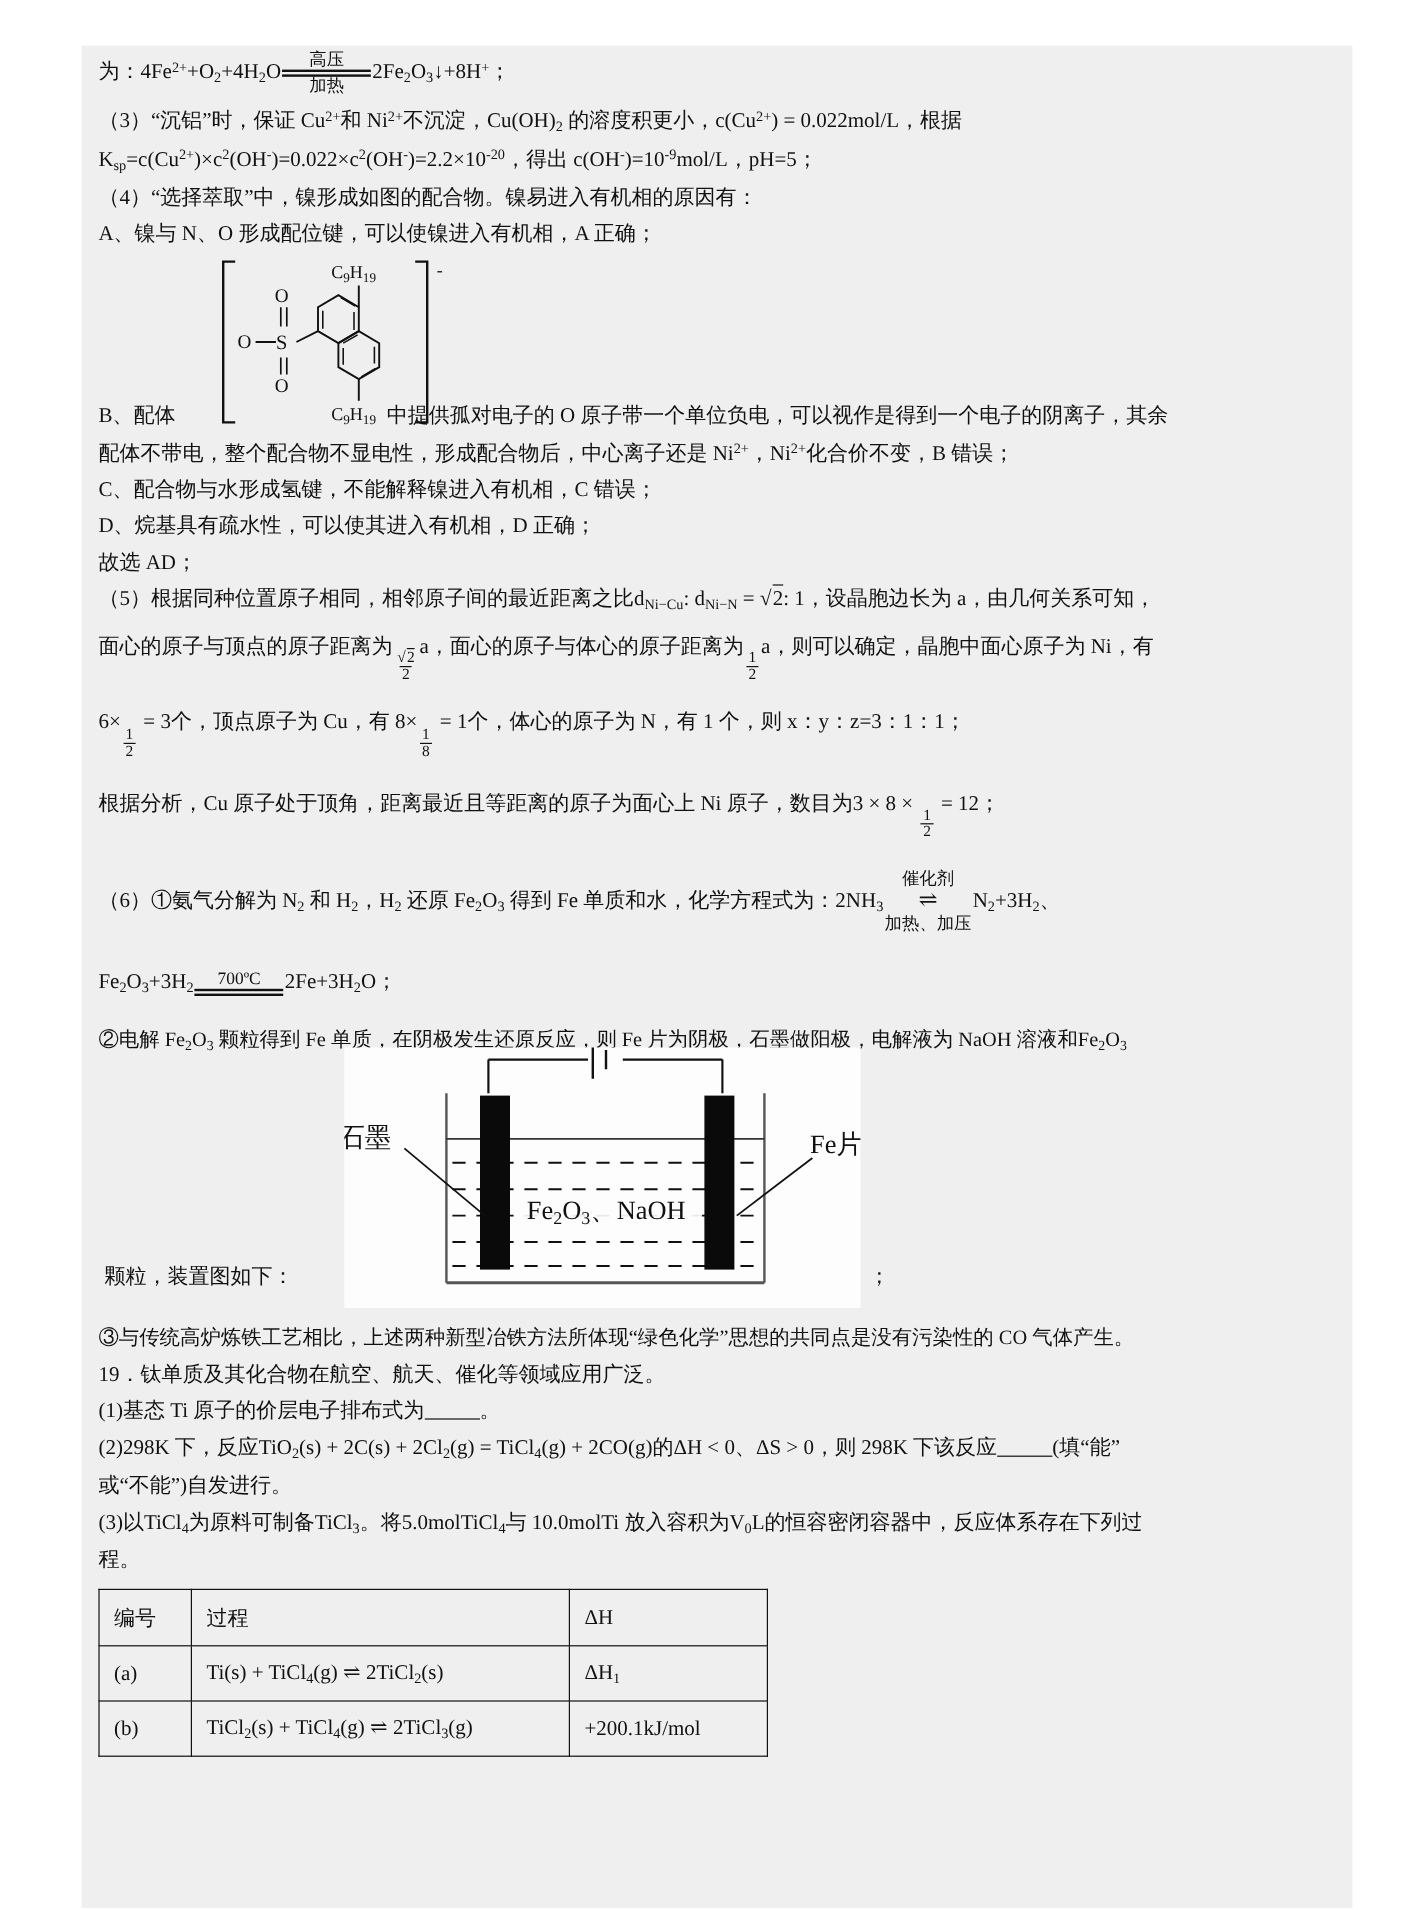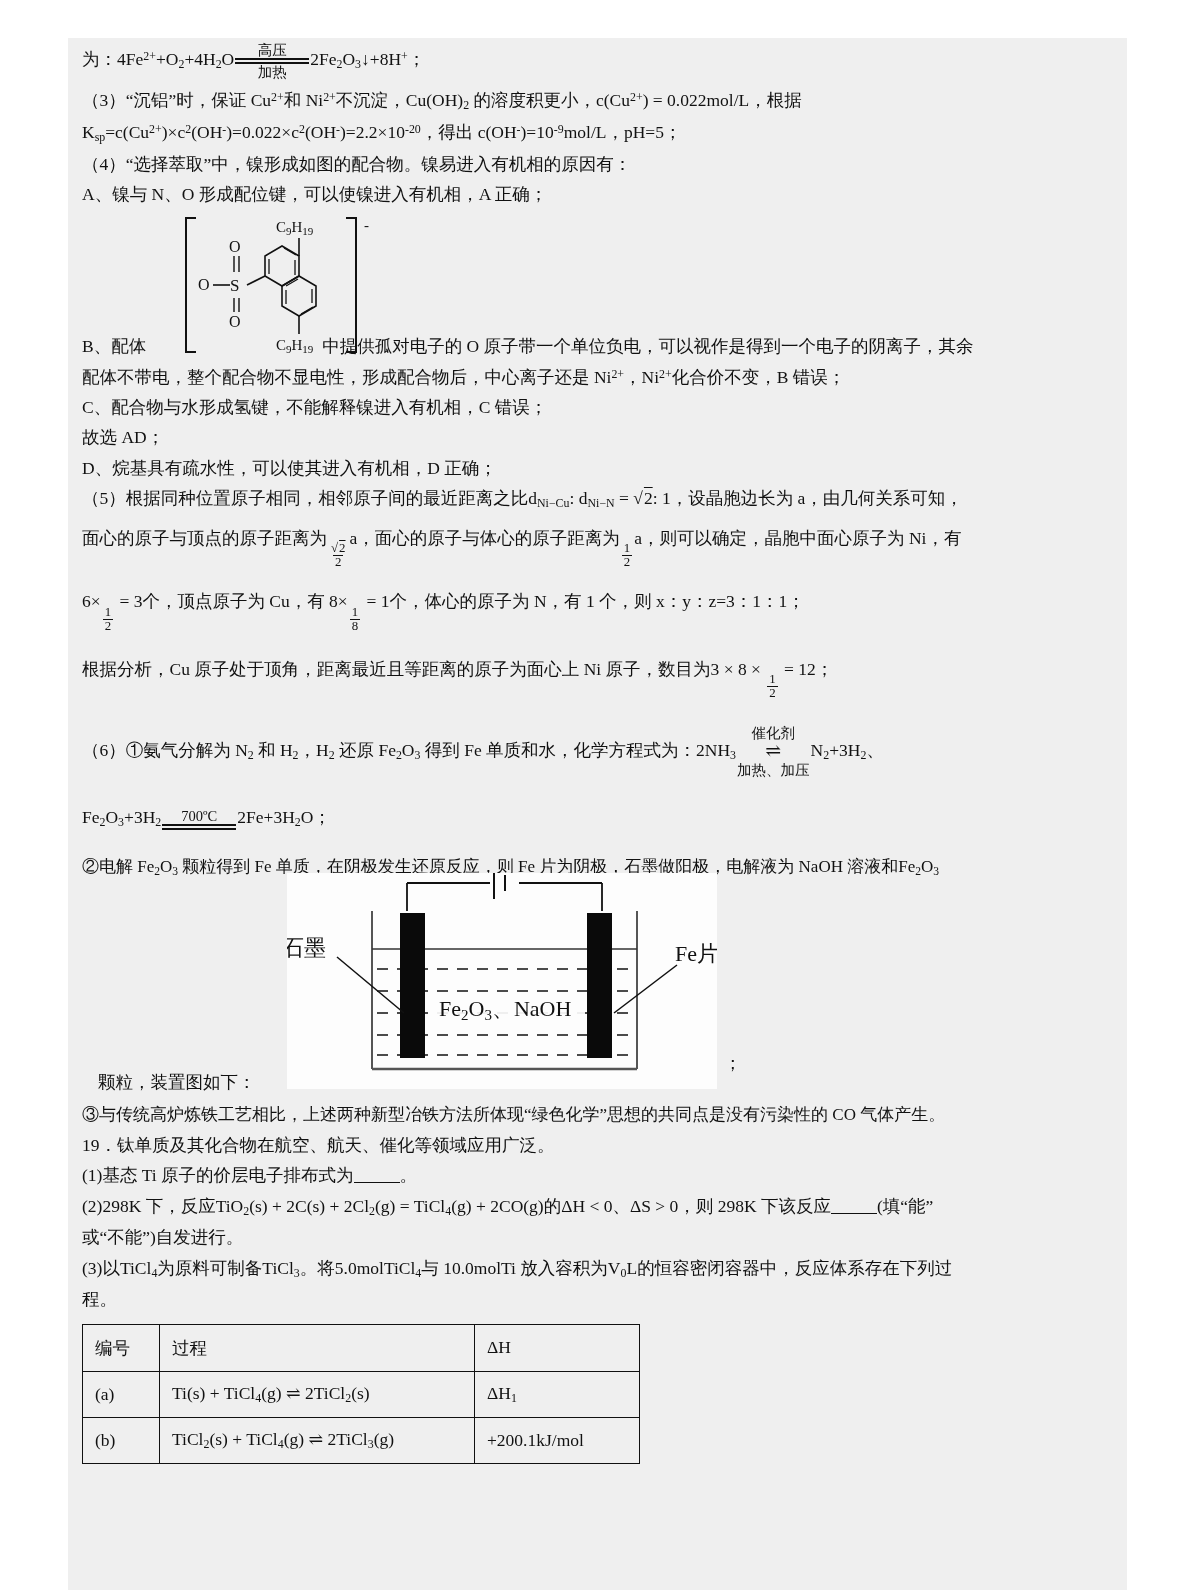--- a/index.html
+++ b/index.html
@@ -106,24 +106,23 @@
     height: 218px;
   }
   .appa {
     position: absolute;
     left: 205px;
     top: -10px;
     background: #fdfdfd;
   }
   .appa-label {
     position: absolute;
-    left: 16px;
+    left: 5px;
     top: 168px;
     font-size: 17.5px;
-    margin-top: 19px;
   }
   .semi {
     position: absolute;
     left: 642px;
     top: 168px;
     font-size: 17.5px;
   }
 
   
   table.proc {
@@ -213,22 +212,22 @@
     </div>
   </div>
 
   <div class="ln wrap" style="margin-top:-30px;">
     <span>B、配体</span><span style="display:inline-block;width:176px;"></span><span>中提供孤对电子的 O 原子带一个单位负电，可以视作是得到一个电子的阴离子，其余</span>
   </div>
   <div class="ln">
     配体不带电，整个配合物不显电性，形成配合物后，中心离子还是 Ni<sup>2+</sup>，Ni<sup>2+</sup>化合价不变，B 错误；
   </div>
   <div class="ln">C、配合物与水形成氢键，不能解释镍进入有机相，C 错误；</div>
+  <div class="ln">D、烷基具有疏水性，可以使其进入有机相，D 正确；</div>
   <div class="ln">故选 AD；</div>
-  <div class="ln">D、烷基具有疏水性，可以使其进入有机相，D 正确；</div>
 
   <div class="ln">
     （5）根据同种位置原子相同，相邻原子间的最近距离之比d<sub>Ni−Cu</sub>: d<sub>Ni−N</sub> = <span class="sqrt">√<span class="rad">2</span></span>: 1，设晶胞边长为 a，由几何关系可知，
   </div>
   <div class="ln" style="margin-top:10px;">
     面心的原子与顶点的原子距离为<span class="frac">
         <span class="num"><span class="sqrt">√<span class="rad">2</span></span></span>
         <span class="den">2</span>
       </span>a，面心的原子与体心的原子距离为<span class="frac">
         <span class="num">1</span>

